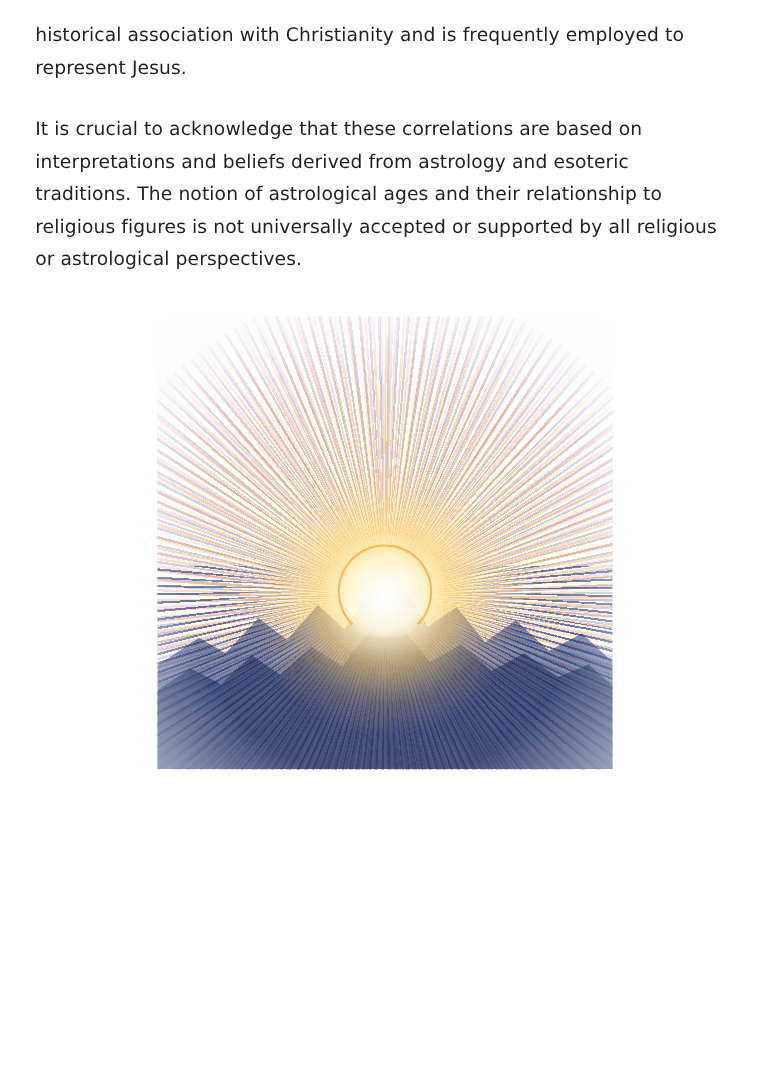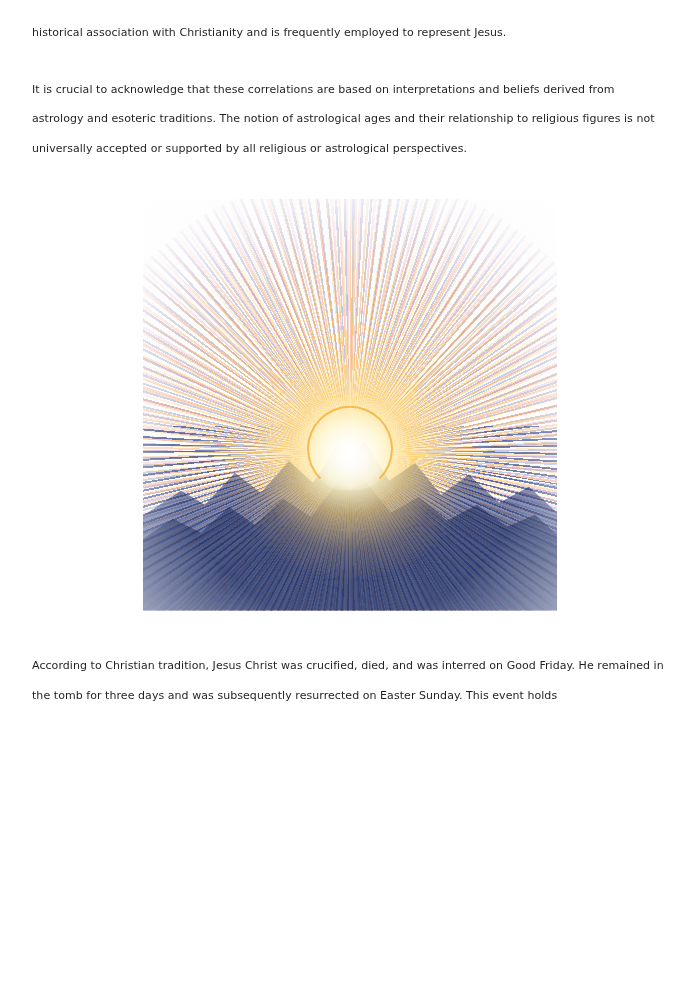--- a/index.html
+++ b/index.html
@@ -15,21 +15,21 @@
     color: #202124;
     overflow: hidden;
   }
   .page {
     width: 699px;
     height: 992px;
     padding: 18px 32px 0 32px;
     position: relative;
   }
   .para {
-    font-size: 11px;
+    font-size: 17px;
     line-height: 29.5px;
     color: #1f2023;
     letter-spacing: 0.005em;
     margin: 0 0 27px 0;
     max-width: 632px;
   }
   .para:last-of-type { margin-bottom: 0; }
 
   .figure-wrap {
     display: flex;
@@ -172,15 +172,14 @@
           <path d="M0,95 L38,70 L62,84 L92,52 L118,72 L146,40 L170,62 L196,22 L207,34 L222,20 L246,60 L272,42 L298,74 L326,54 L356,82 L386,66 L414,92 L414,190 L0,190 Z" fill="#1e3273" opacity="0.55"></path>
           <path d="M0,118 L30,98 L58,112 L86,86 L112,104 L140,78 L168,96 L196,60 L207,70 L220,58 L248,92 L276,76 L304,100 L334,84 L364,106 L392,94 L414,114 L414,190 L0,190 Z" fill="#16265c" opacity="0.5"></path>
         </svg>
         <div class="glow"></div>
         <div class="sun-arc"></div>
         <div class="vignette"></div>
       </div>
     </div>
   </div>
 
-  <p class="para">According to Christian tradition, Jesus Christ was crucified, died, and was interred on Good Friday. He remained in the tomb for three days and was subsequently resurrected on Easter Sunday. This event holds</p>
 
 </div>
 
 </body></html>

